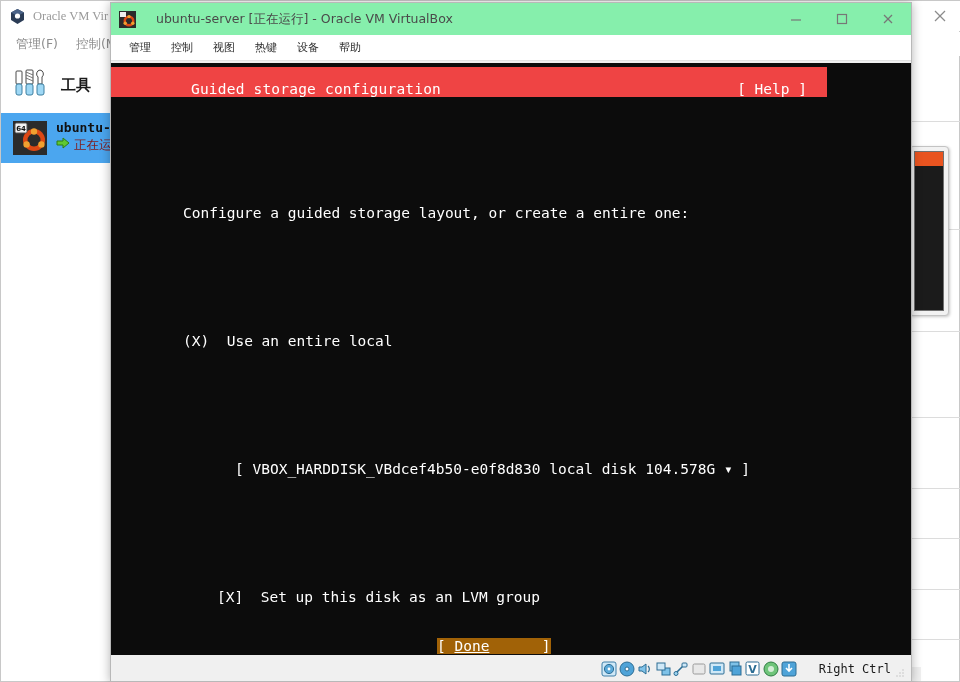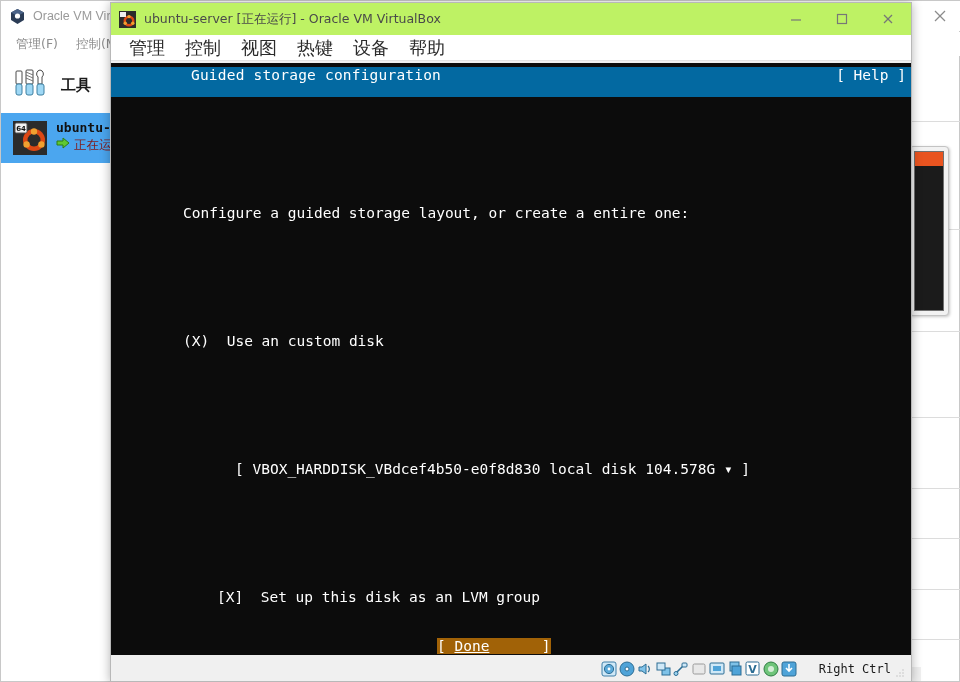--- a/index.html
+++ b/index.html
@@ -27,20 +27,21 @@
   }
   #vbm-app-icon {
     width: 17px; height: 17px;
     margin-left: 8px; margin-right: 7px;
     flex: 0 0 auto;
   }
   #vbm-title-text {
     font-size: 12.5px;
     color: #9a9a9a;
     white-space: nowrap;
+    font-family: Liberation Serif, serif;
   }
   #vbm-close {
     position: absolute; right: 10px; top: 4px;
     width: 22px; height: 22px;
     color: #8c8c8c;
   }
   #vbm-menubar {
     position: absolute; left: 0; top: 31px;
     width: 960px; height: 24px;
     background: #ffffff;
@@ -122,22 +123,22 @@
     position: absolute;
     left: 110px; top: 2px;
     width: 802px; height: 680px;
     background: #f0f0f0;
     border: 1px solid #b8b8b8;
     box-shadow: 0 1px 10px rgba(0,0,0,0.30);
   }
   #vm-titlebar {
     position: absolute; left: 0; top: 0;
     width: 800px; height: 32px;
-    background: #bef264;
-    display: flex; align-items: center;
+    background: #86efac;
+    display: flex; align-items: center; gap: 12px;
   }
   #vm-app-icon {
     width: 17px; height: 17px;
     margin-left: 8px; margin-right: 8px;
     flex: 0 0 auto;
   }
   #vm-title-text {
     font-size: 12.5px; color: #4a4a4a;
     white-space: nowrap;
     font-family: "DejaVu Sans", sans-serif;
@@ -154,48 +155,48 @@
 
   #vm-menubar {
     position: absolute; left: 0; top: 32px;
     width: 800px; height: 26px;
     background: #ffffff;
     border-bottom: 1px solid #e3e3e3;
     display: flex; align-items: center;
     padding-left: 8px;
   }
   .vm-menu-item {
-    font-size: 18px; color: #2b2b2b;
+    font-size: 11px; color: #2b2b2b;
     padding: 0 10px; white-space: nowrap;
     font-family: "DejaVu Sans", sans-serif;
   }
 
   
   #console {
     position: absolute;
     left: 0px; top: 60px;
     width: 800px; height: 592px;
     background: #0c0c0c;
     font-family: "DejaVu Sans Mono", monospace;
     overflow: hidden;
   }
   #console-header {
     position: absolute; left: 0; top: 4px;
-    width: 800px; height: 30px;
-    background: #0369a1;
-    display: flex; align-items: flex-start;
+    width: 716px; height: 30px;
+    background: #ef4444;
+    display: flex; align-items: flex-end;
   }
   #console-header-title {
     font-size: 14.5px; color: #ffffff;
     margin-left: 80px;
     letter-spacing: 0.2px;
     white-space: nowrap;
   }
   #console-help {
-    position: absolute; right: 5px;
+    position: absolute; right: 20px;
     font-size: 14.5px; color: #ffffff;
     white-space: nowrap;
   }
   #console-body {
     position: absolute; left: 0; top: 38px;
     width: 800px;
     font-size: 14.5px;
     color: #ffffff;
     line-height: 32px;
     white-space: pre;
@@ -368,21 +369,21 @@
 
     <div id="console-header">
       <span id="console-header-title">Guided storage configuration</span>
       <span id="console-help">[ Help ]</span>
     </div>
 
     <div id="console-body">
 
       <div class="cline">Configure a guided storage layout, or create a entire one:</div>
 
-      <div class="cline"><span>(X)</span><span>  </span><span>Use an custom disk</span></div>
+      <div class="cline"><span>(X)</span><span>  </span><span>Use an entire local</span></div>
 
       <div class="cline" style="padding-left:124px"><span>[</span><span> </span><span>VBOX_HARDDISK_VBdcef4b50-e0f8d830 local disk 104.578G</span><span> </span><span>▾</span><span> </span><span>]</span></div>
 
       <div class="cline" style="padding-left:106px"><span>[X]</span><span>  </span><span>Set up this disk as an LVM group</span></div>
 
       
 
       
 
       

